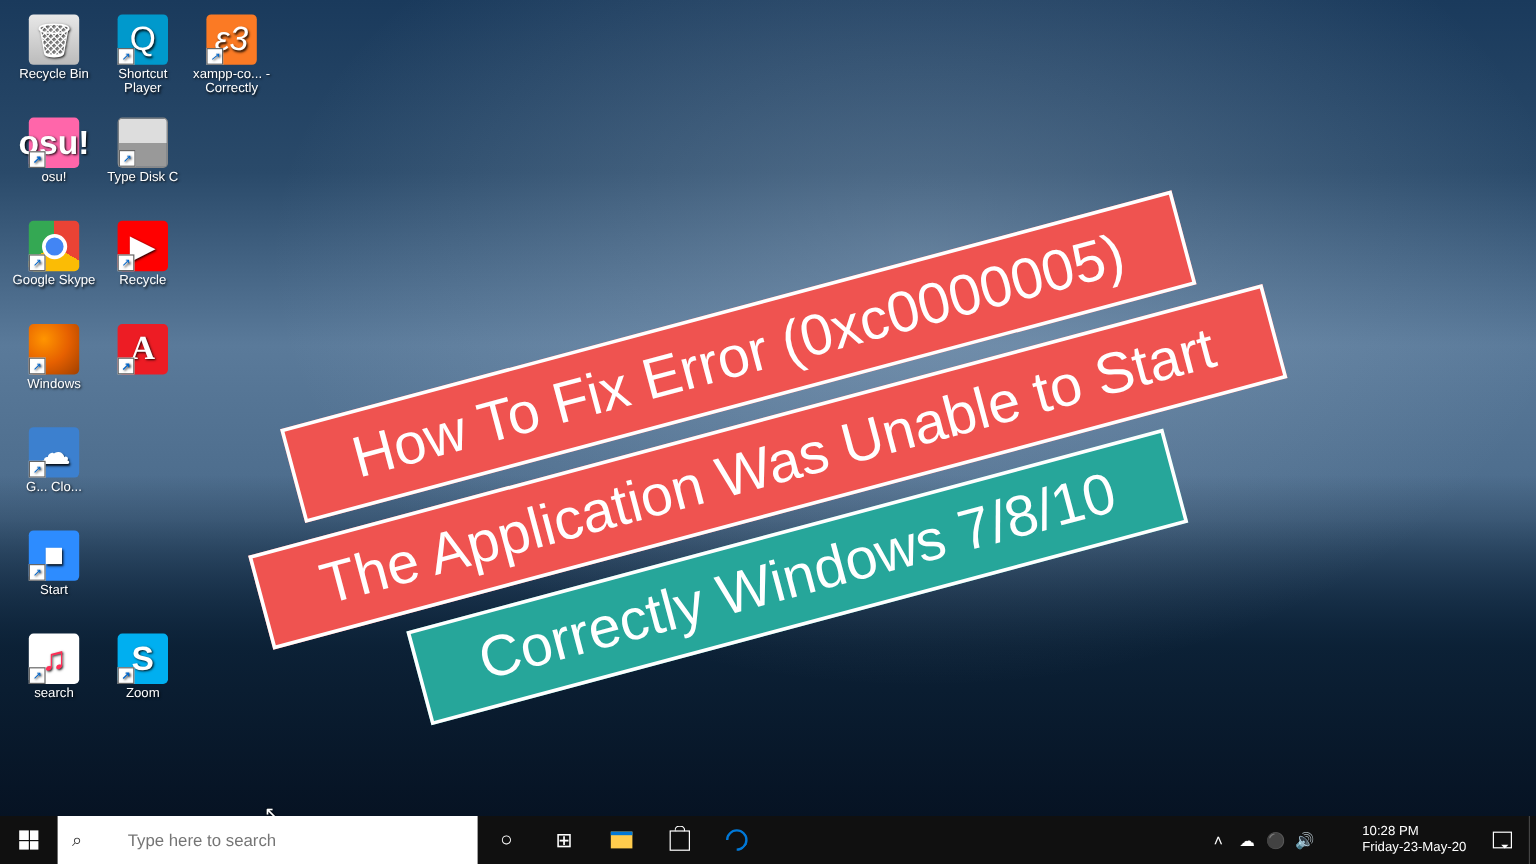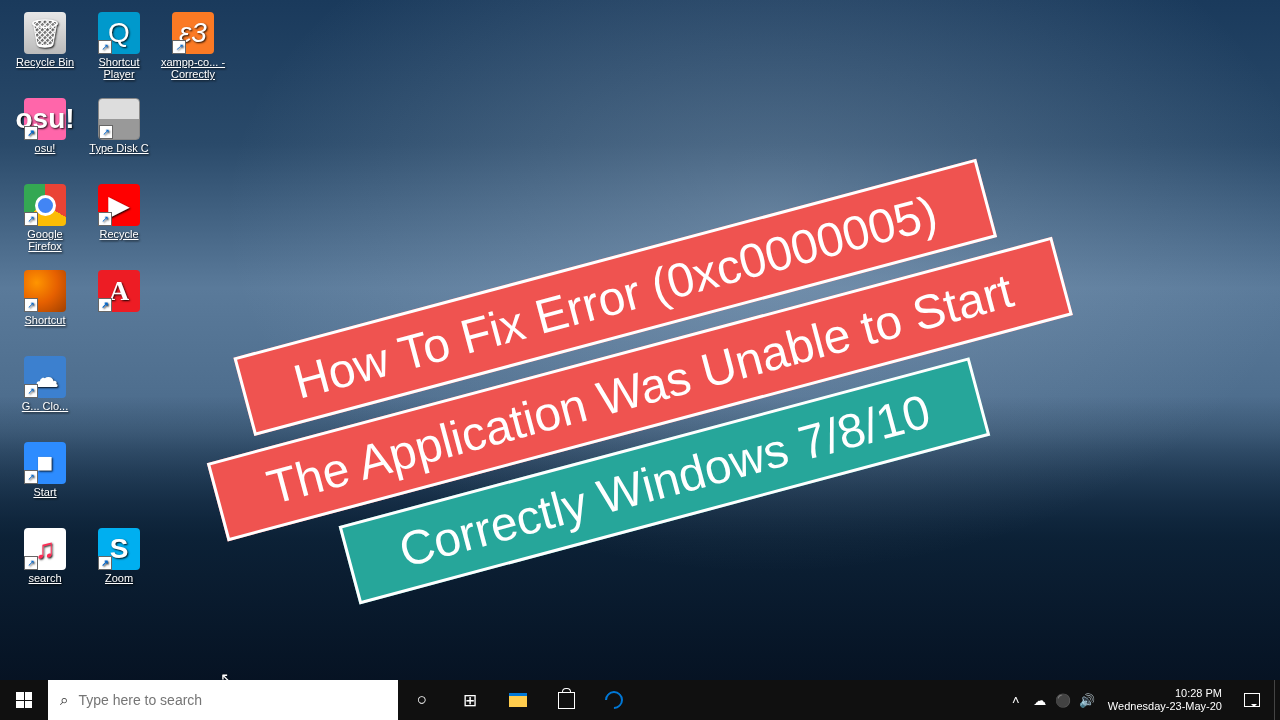--- a/index.html
+++ b/index.html
@@ -56,21 +56,21 @@
   bottom: 0;
   left: 0;
   width: 14px;
   height: 14px;
   background: white;
   border: 1px solid #666;
   font-size: 9px;
   line-height: 12px;
   color: #0066cc;
 }
-.desktop-icon .label { line-height: 12px; max-width: 70px; word-wrap: break-word; text-decoration: underline; }
+.desktop-icon .label { line-height: 12px; max-width: 70px; word-wrap: break-word; }
 
 
 .ico-bin { background: linear-gradient(to bottom, #e8e8e8, #bbb); border-radius: 4px 4px 8px 8px; }
 .ico-qt { background: #0099cc; border-radius: 50%; color: white; }
 .ico-xampp { background: #fb7a24; color: white; font-style: italic; }
 .ico-osu { background: #ff66aa; border-radius: 50%; color: white; font-size: 14px; font-weight: bold; }
 .ico-disk { background: linear-gradient(to bottom, #ddd 50%, #999 50%); border: 1px solid #888; }
 .ico-chrome { border-radius: 50%; background: conic-gradient(#ea4335 0 120deg, #fbbc05 120deg 240deg, #34a853 240deg 360deg); position: relative; }
 .ico-chrome::after { content:''; position:absolute; top:25%; left:25%; right:25%; bottom:25%; background:#4285f4; border-radius:50%; border:3px solid white; }
 .ico-yt { background: #ff0000; border-radius: 6px; color: white; font-size: 16px; }
@@ -138,20 +138,21 @@
   padding: 0 12px;
   gap: 10px;
 }
 .search-box input {
   border: none;
   outline: none;
   font-size: 14px;
   flex: 1;
   color: #666;
   background: transparent;
+  margin-left: 28px;
 }
 .search-icon { color: #333; font-size: 15px; }
 .cursor-ptr { position: absolute; left: 220px; bottom: 32px; font-size: 16px; color: white; pointer-events: none; text-shadow: 0 0 2px black; }
 .task-btn {
   width: 48px;
   height: 40px;
   display: flex;
   align-items: center;
   justify-content: center;
   cursor: pointer;
@@ -172,23 +173,24 @@
   height: 40px;
   display: flex;
   align-items: center;
   justify-content: center;
   font-size: 13px;
   cursor: pointer;
 }
 .clock {
   padding: 0 8px;
   font-size: 11px;
-  text-align: right;
+  text-align: left;
   line-height: 13px;
   cursor: pointer;
+  margin-left: 28px;
 }
 .notif-btn { width: 44px; height: 40px; display:flex; align-items:center; justify-content:center; cursor:pointer; }
 .notif-icon { width:16px; height:14px; border:1.5px solid white; position:relative; }
 .notif-icon::after { content:''; position:absolute; bottom:-4px; right:2px; border:3px solid transparent; border-top-color:white; }
 .show-desktop { width: 6px; height: 40px; border-left: 1px solid #444; cursor: pointer; }
 </style>
 </head>
 <body>
 
 <div class="wallpaper-overlay"></div>
@@ -203,28 +205,28 @@
 
     <div class="desktop-icon">
       <div class="img ico-osu">osu!<div class="shortcut-arrow">↗</div></div>
       <div class="label">osu!</div>
     </div>
 
     <div class="desktop-icon">
       <div class="img ico-chrome">
           <div class="shortcut-arrow">↗</div>
         </div>
-      <div class="label">Google Firefox</div>
+      <div class="label">Google Skype</div>
     </div>
 
     <div class="desktop-icon">
       <div class="img ico-ff">
           <div class="shortcut-arrow">↗</div>
         </div>
-      <div class="label">Shortcut</div>
+      <div class="label">Windows</div>
     </div>
 
     <div class="desktop-icon">
       <div class="img ico-cloud">☁<div class="shortcut-arrow">↗</div></div>
       <div class="label">G... Clo...</div>
     </div>
 
     <div class="desktop-icon">
       <div class="img ico-zoom">■<div class="shortcut-arrow">↗</div></div>
       <div class="label">Start</div>
@@ -322,20 +324,20 @@
         <span>☁</span>
       </div>
     <div class="tray-icon">
         <span>⚫</span>
       </div>
     <div class="tray-icon">
         <span>🔊</span>
       </div>
     <div class="clock">
       <div>10:28 PM</div>
-      <div>Wednesday-23-May-20</div>
+      <div>Friday-23-May-20</div>
     </div>
     <div class="notif-btn">
         <div class="notif-icon"></div>
       </div>
     <div class="show-desktop"></div>
   </div>
 </div>
 
 </body></html>

